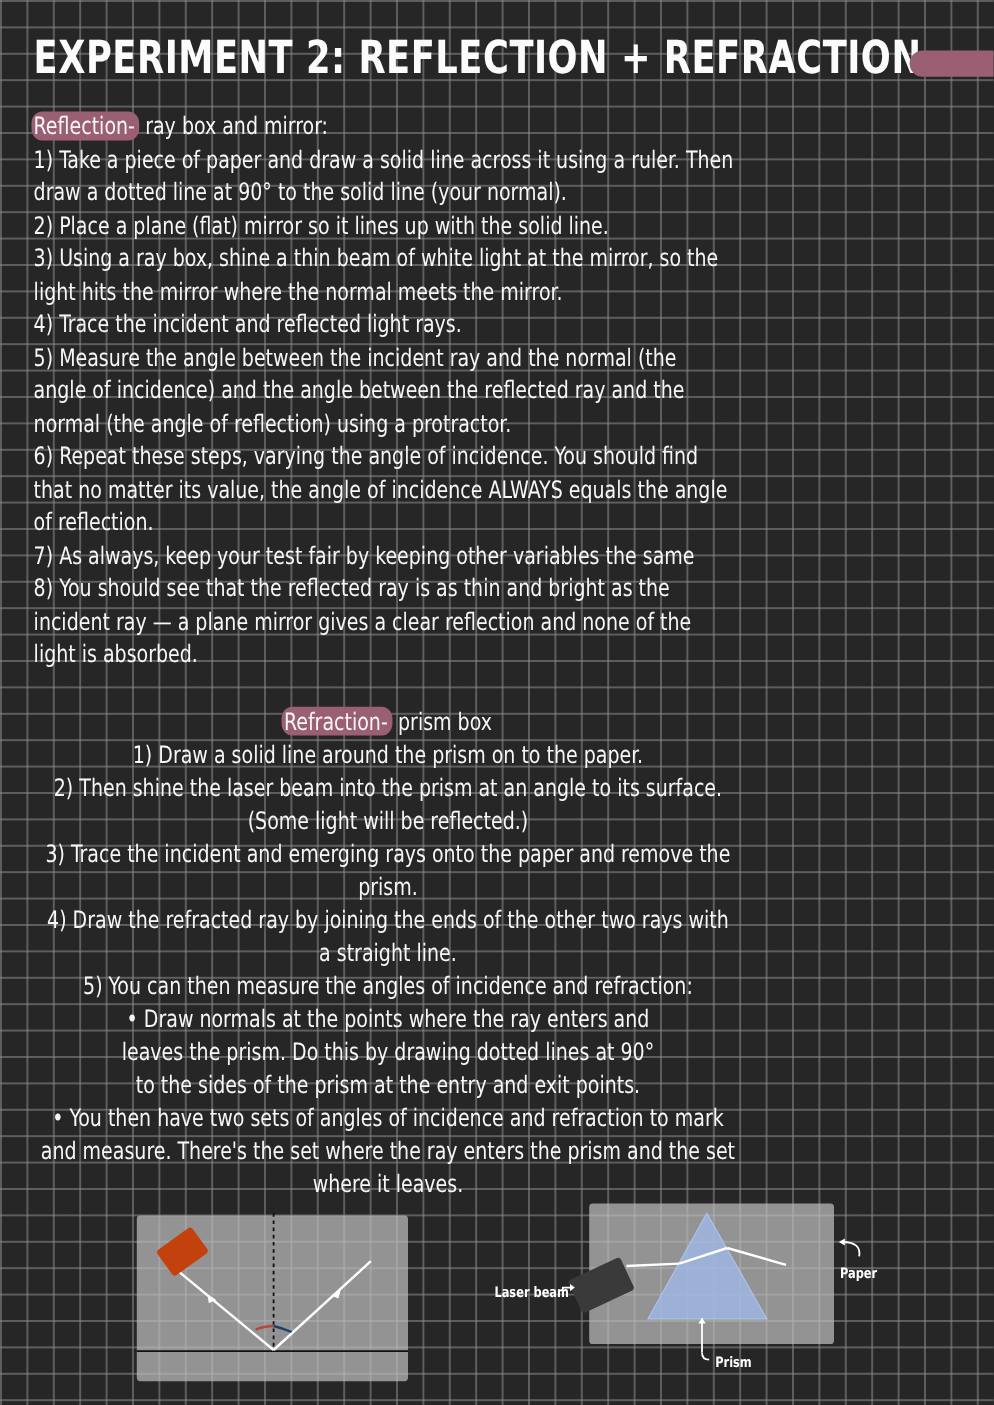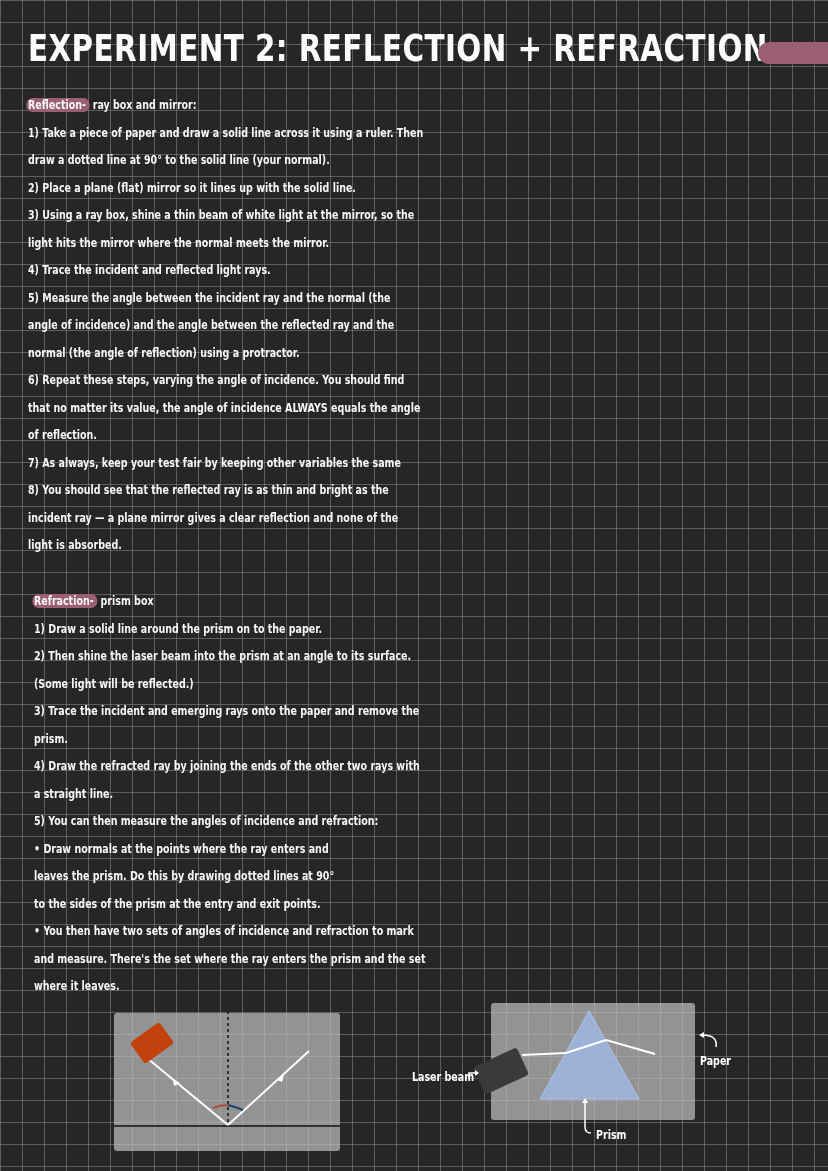--- a/index.html
+++ b/index.html
@@ -34,38 +34,38 @@
       left: 758px;
       top: 42px;
       width: 80px;
       height: 22px;
       border-radius: 11px;
       background: #9b5f74;
     }
     .section {
       position: absolute;
       left: 28px;
-      font-size: 12px;
-      font-weight: bold;
+      font-size: 20px;
+      font-weight: normal;
       line-height: 27.5px;
     }
     .line {
       display: block;
       white-space: nowrap;
       transform: scaleX(0.88);
       transform-origin: left center;
     }
     .hl {
       background: #9b5f74;
       border-radius: 10px;
       padding: 0 4px 0 2px;
       margin-left: -2px;
     }
     #reflection { top: 92px; }
-    #refraction { top: 588px; left: 34px; }
+    #refraction { top: 588px; left: 34px; text-align: center; }
     .bullet-line { padding-left: 0; }
 
     
     .diagram {
       position: absolute;
     }
     #mirror-diagram { left: 114px; top: 1013px; width: 226px; height: 140px; }
     #prism-diagram { left: 400px; top: 995px; width: 340px; height: 160px; }
     .paper {
       position: absolute;

